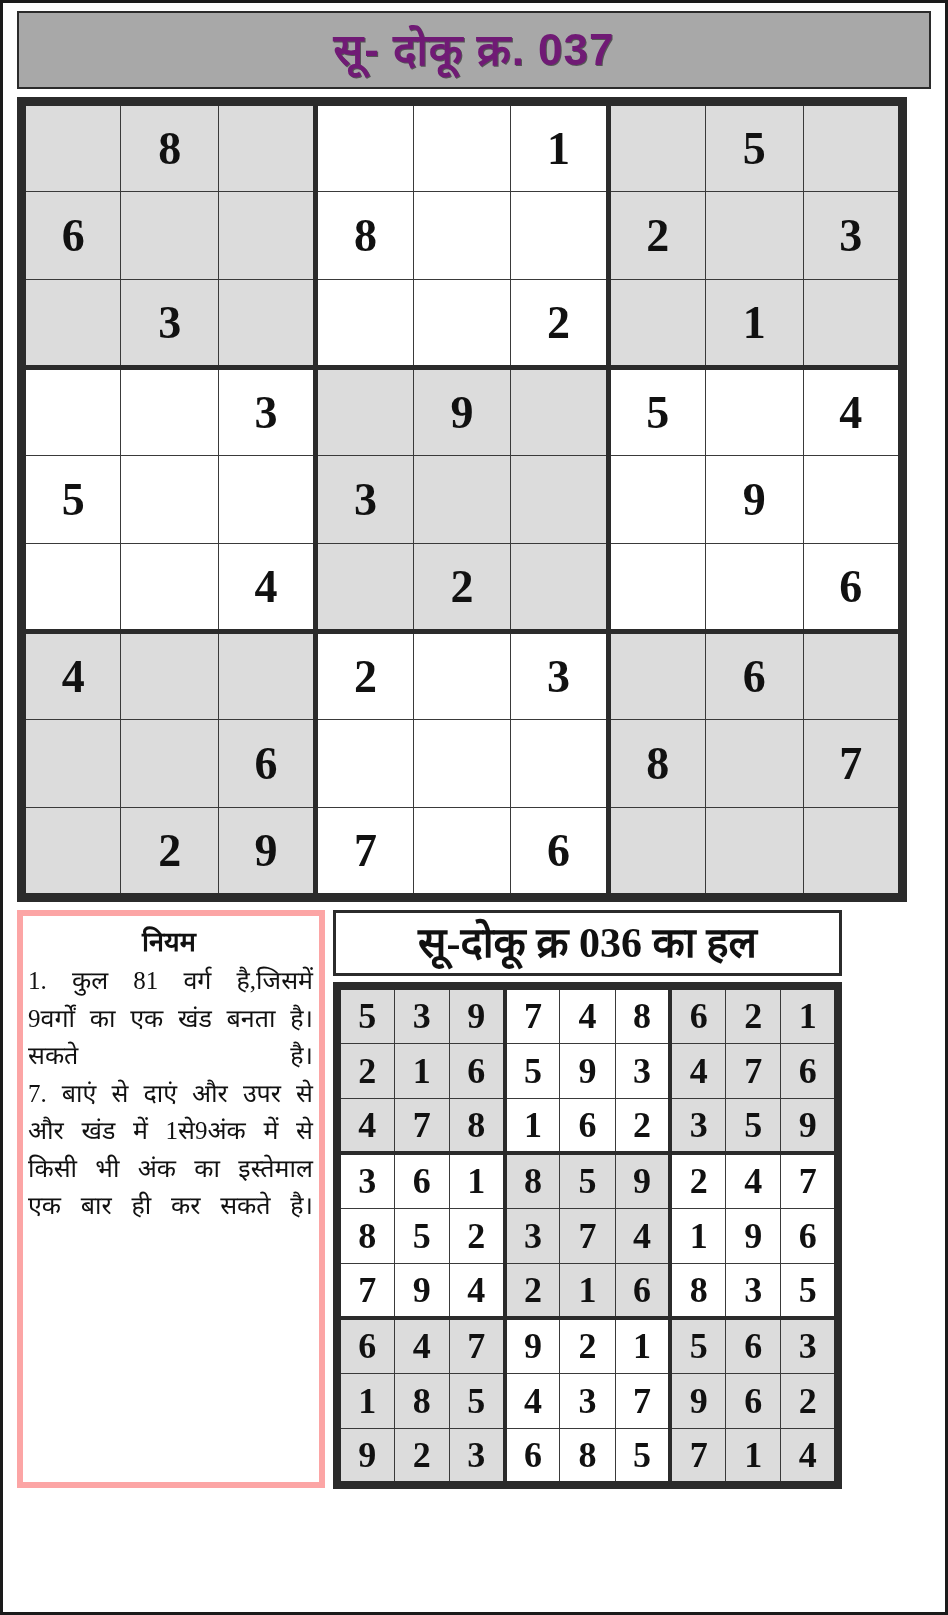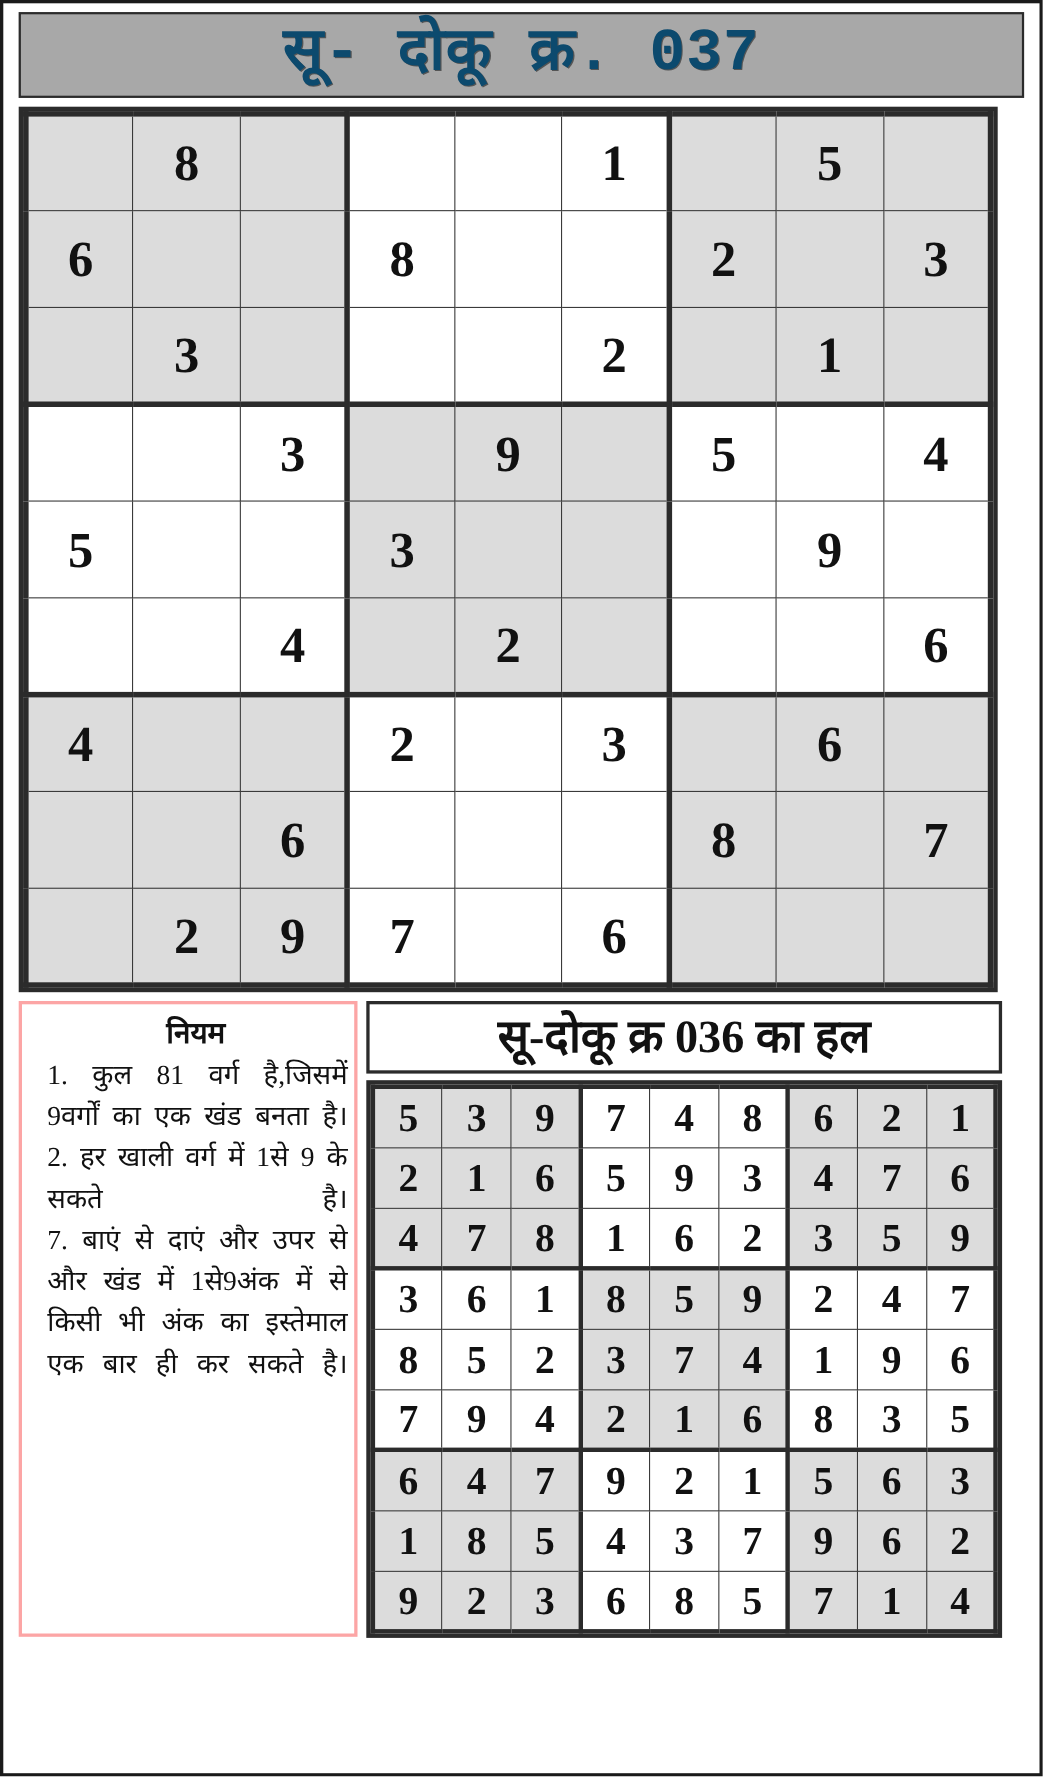--- a/index.html
+++ b/index.html
@@ -28,24 +28,24 @@
   .title-banner {
     height: 78px;
     background: #a8a8a8;
     border: 2px solid #2b2b2b;
     display: flex;
     align-items: center;
     justify-content: center;
     box-sizing: border-box;
   }
   .title-banner .title-text {
-    font-family: Liberation Mono, monospace;
+    font-family: Liberation Sans, sans-serif;
     font-weight: bold;
-    font-size: 54px;
-    color: #0c4a6e;
+    font-size: 44px;
+    color: #701a75;
     letter-spacing: 1px;
     line-height: 1;
     text-shadow: 1px 1px 0 #555;
   }
 
   
   .puzzle-wrap {
     margin-top: 8px;
     border: 4px solid #2b2b2b;
     box-sizing: border-box;
@@ -80,23 +80,23 @@
   .bottom {
     margin-top: 8px;
     display: flex;
     gap: 8px;
     align-items: flex-start;
   }
 
   
   .rules {
     width: 308px;
-    border: 3px solid #fca5a5;
-    box-sizing: border-box;
-    padding: 4px 6px 4px 20px;
+    border: 6px solid #fca5a5;
+    box-sizing: border-box;
+    padding: 4px 6px 4px 2px;
     background: #fff;
     height: 578px;
   }
   .rules h2 {
     margin: 2px 0 4px 0;
     text-align: center;
     font-family: "Liberation Serif", serif;
     font-size: 27px;
     font-weight: bold;
   }
@@ -104,21 +104,21 @@
     margin: 0 0 2px 3px;
     font-family: "Liberation Serif", serif;
     font-size: 25px;
     line-height: 1.42;
     text-align: justify;
     text-align-last: justify;
   }
 
   
   .solution {
-    width: 578px;
+    width: 509px;
     box-sizing: border-box;
     border-radius: 32px;
   }
   .solution-header {
     border: 3px solid #2b2b2b;
     height: 66px;
     display: flex;
     align-items: center;
     justify-content: center;
     background: #fff;
@@ -275,21 +275,20 @@
       </tbody>
     </table>
   </div>
 
   <div class="bottom">
 
     <div class="rules">
       <h2>नियम</h2>
       <p>1.  कुल  81  वर्ग  है,जिसमें</p>
       <p>9वर्गों का एक खंड बनता है।</p>
-      <p>2. हर खाली वर्ग में 1से 9 के</p>
       <p>सकते है।</p>
       <p>7.  बाएं  से  दाएं  और  उपर  से</p>
       <p>और खंड में 1से9अंक में से</p>
       <p>किसी भी अंक का इस्तेमाल</p>
       <p>एक बार ही कर सकते है।</p>
     </div>
 
     <div class="solution">
       <div class="solution-header">
         <span class="sh-text">सू-दोकू क्र 036 का हल</span>

